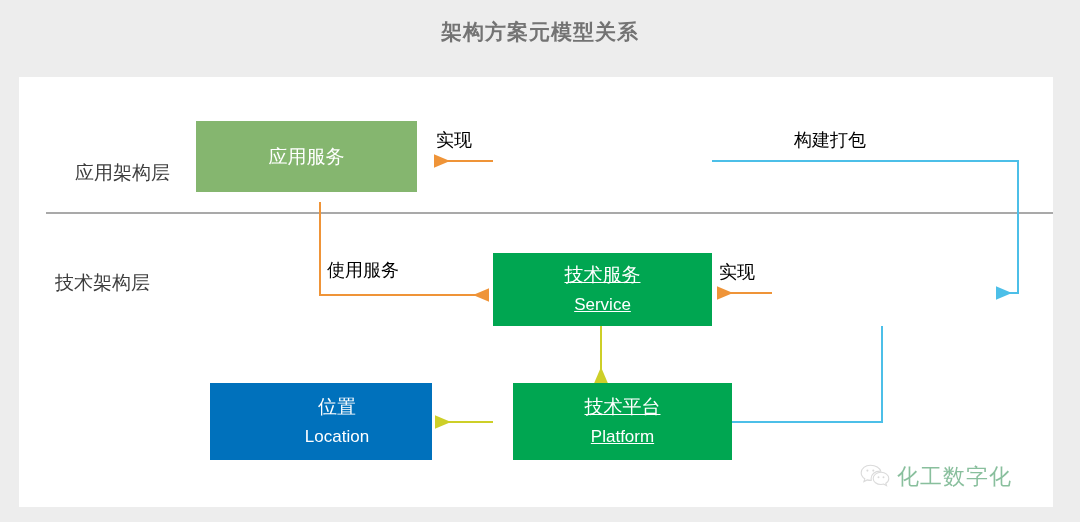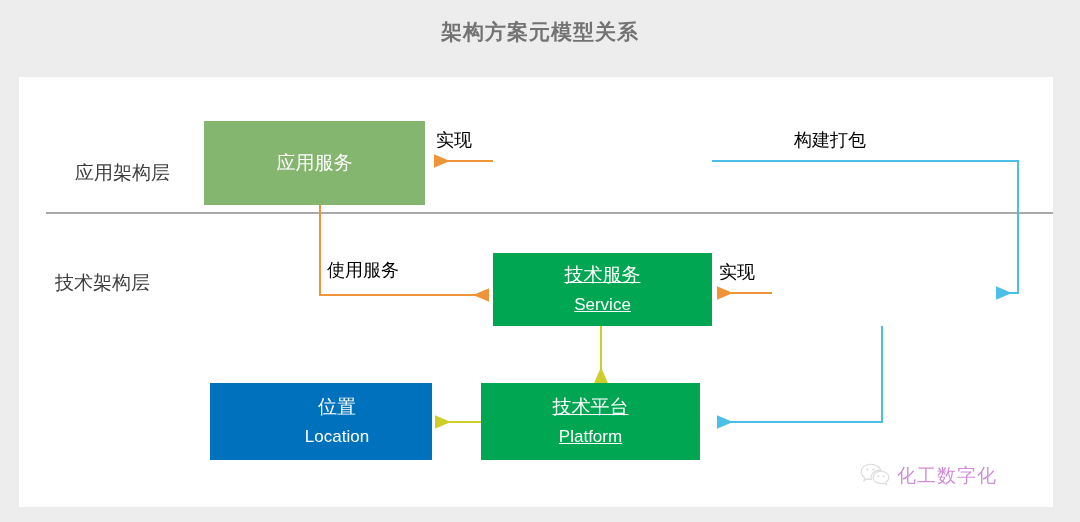--- a/index.html
+++ b/index.html
@@ -84,22 +84,22 @@
   #watermark {
     position: absolute;
     left: 860px;
     top: 462px;
     display: flex;
     align-items: center;
     gap: 7px;
     opacity: 0.5;
   }
   #watermark .wm-text {
-    font-size: 19px;
-    color: #a21caf;
+    font-size: 22px;
+    color: #15803d;
     letter-spacing: 1px;
   }
 </style>
 </head>
 <body>
 
 <div id="page-title">架构方案元模型关系</div>
 
 <div id="canvas">
 
@@ -129,37 +129,37 @@
     <path d="M582,249 L582,304" fill="none" stroke="#cdcf28" stroke-width="2" marker-end="url(#arrow-olive)"></path>
 
     <path d="M474,345 L418,345" fill="none" stroke="#cdcf28" stroke-width="2" marker-end="url(#arrow-olive)"></path>
 
     <path d="M863,249 L863,345 L700,345" fill="none" stroke="#4cbfe8" stroke-width="2" marker-end="url(#arrow-cyan)"></path>
   </svg>
 
   <div class="layer-label" style="left:36px; top:83px;margin-left:20px;">应用架构层</div>
   <div class="layer-label" style="left:36px; top:193px;font-family:Liberation Mono, monospace;">技术架构层</div>
 
-  <div class="node light-green" style="left:185px; top:44px; width:221px; height:84px;">
+  <div class="node light-green" style="left:177px; top:44px; width:221px; height:71px;">
     <span class="zh">应用服务</span>
   </div>
 
 
   <div class="node green" style="left:474px; top:176px; width:219px; height:73px;">
     <span class="zh">技术服务</span>
     <span class="en">Service</span>
   </div>
 
 
   <div class="node blue" style="left:191px; top:306px; width:222px; height:77px;">
     <span class="zh">位置</span>
     <span class="en">Location</span>
   </div>
 
-  <div class="node green" style="left:462px; top:306px; width:219px; height:77px;">
+  <div class="node green" style="left:494px; top:306px; width:219px; height:77px;">
     <span class="zh">技术平台</span>
     <span class="en">Platform</span>
   </div>
 
   <div class="edge-label" style="left:417px; top:51px;">实现</div>
   <div class="edge-label" style="left:775px; top:51px;">构建打包</div>
   <div class="edge-label" style="left:308px; top:181px;">使用服务</div>
   <div class="edge-label" style="left:700px; top:183px;">实现</div>
 
 </div>

